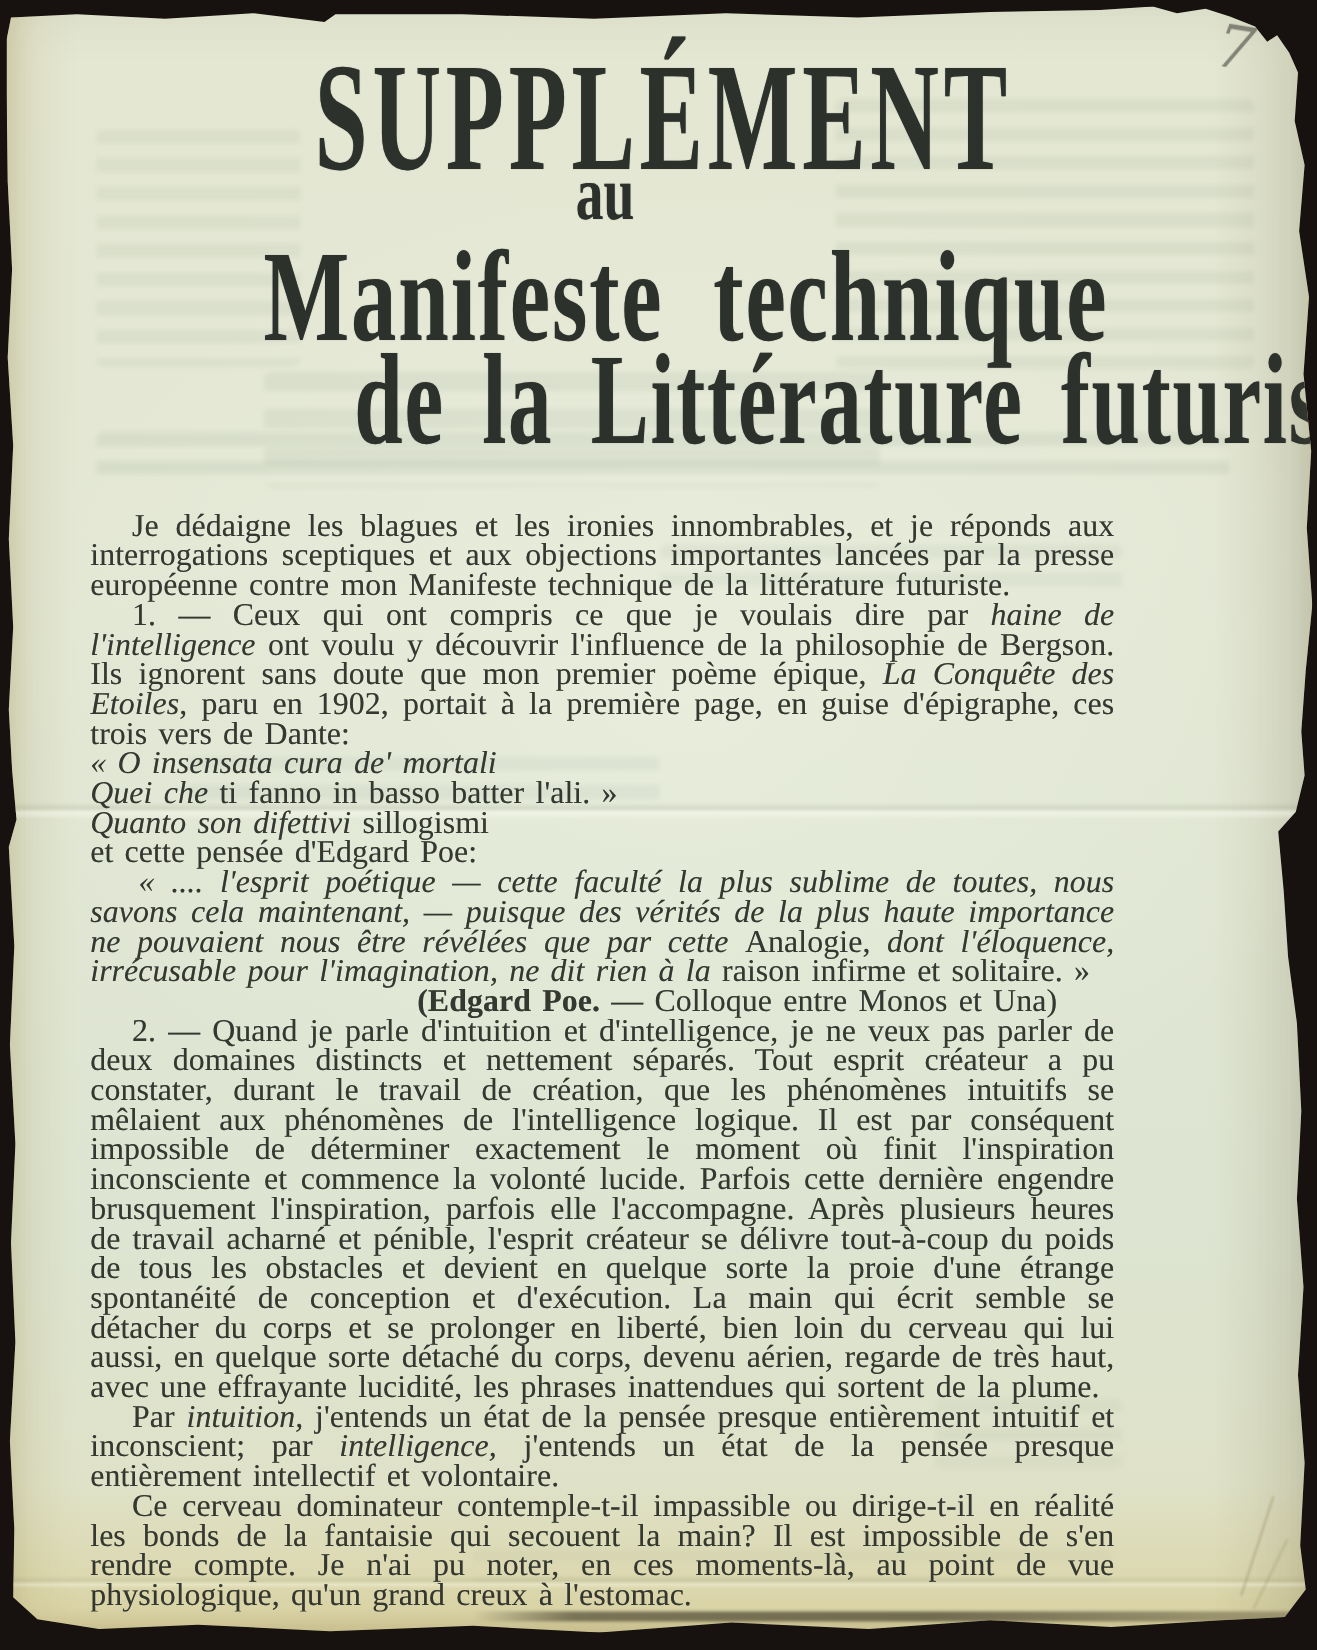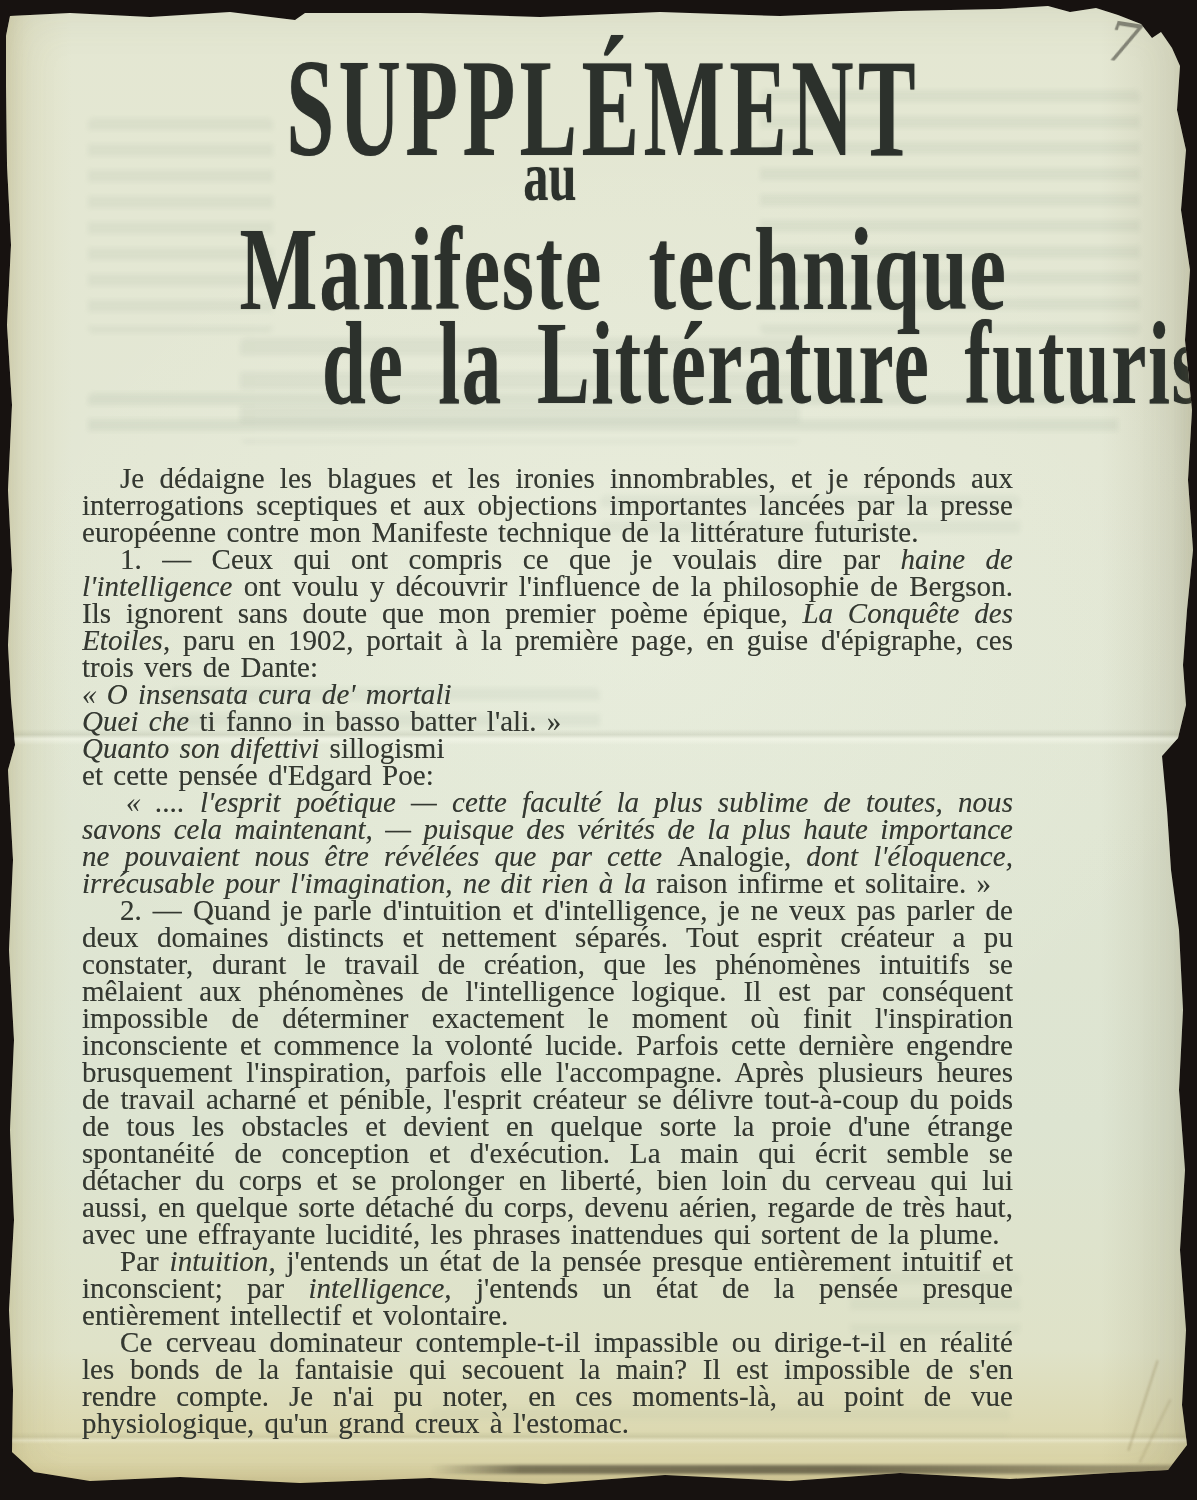--- a/index.html
+++ b/index.html
@@ -138,20 +138,21 @@
       <p class="para indent"><span>1. — Ceux qui ont compris ce que je voulais dire par </span><span class="it">haine de l'intelligence</span><span> ont voulu y découvrir l'influence de la philosophie de Bergson. Ils ignorent sans doute que mon premier poème épique, </span><span class="it">La Conquête des Etoiles</span><span>, paru en 1902, portait à la première page, en guise d'épigraphe, ces trois vers de Dante:</span></p>
 
       <div class="verse">
         <div class="vline"><span class="it">« O insensata cura de' mortali</span></div>
         <div class="vline"><span class="it">Quei che </span><span>ti fanno in basso batter l'ali. »</span></div>
         <div class="vline"><span class="it">Quanto son difettivi </span><span>sillogismi</span></div>
       </div>
 
       <p class="para poe-intro"><span>et cette pensée d'Edgard Poe:</span></p>
       <div class="quote"><span class="it">« .... l'esprit poétique — cette faculté la plus sublime de toutes, nous savons cela maintenant, — puisque des vérités de la plus haute importance ne pouvaient nous être révélées que par cette </span><span>Analogie,</span><span class="it"> dont l'éloquence, irrécusable pour l'imagination, ne dit rien à la </span><span>raison infirme et solitaire. »</span></div>
+      <div class="attr attr-poe"><span class="bd">(Edgard Poe.</span><span> — Colloque entre Monos et Una)</span></div>
 
       <p class="para indent gap-sm"><span>2. — Quand je parle d'intuition et d'intelligence, je ne veux pas parler de deux domaines distincts et nettement séparés. Tout esprit créateur a pu constater, durant le travail de création, que les phénomènes intuitifs se mêlaient aux phénomènes de l'intelligence logique. Il est par conséquent impossible de déterminer exactement le moment où finit l'inspiration inconsciente et commence la volonté lucide. Parfois cette dernière engendre brusquement l'inspiration, parfois elle l'accompagne. Après plusieurs heures de travail acharné et pénible, l'esprit créateur se délivre tout-à-coup du poids de tous les obstacles et devient en quelque sorte la proie d'une étrange spontanéité de conception et d'exécution. La main qui écrit semble se détacher du corps et se prolonger en liberté, bien loin du cerveau qui lui aussi, en quelque sorte détaché du corps, devenu aérien, regarde de très haut, avec une effrayante lucidité, les phrases inattendues qui sortent de la plume.</span></p>
       <p class="para indent gap-sm"><span>Par </span><span class="it">intuition,</span><span> j'entends un état de la pensée presque entièrement intuitif et inconscient; par </span><span class="it">intelligence,</span><span>  j'entends un état de la pensée presque entièrement intellectif et volontaire.</span></p>
       <p class="para indent gap-sm"><span>Ce cerveau dominateur contemple-t-il impassible ou dirige-t-il en réalité les bonds de la fantaisie qui secouent la main? Il est impossible de s'en rendre compte. Je n'ai pu noter, en ces moments-là, au point de vue physiologique, qu'un grand creux à l'estomac.</span></p>
     </main>
 
   </div>
 </div>
 
 </body></html>

